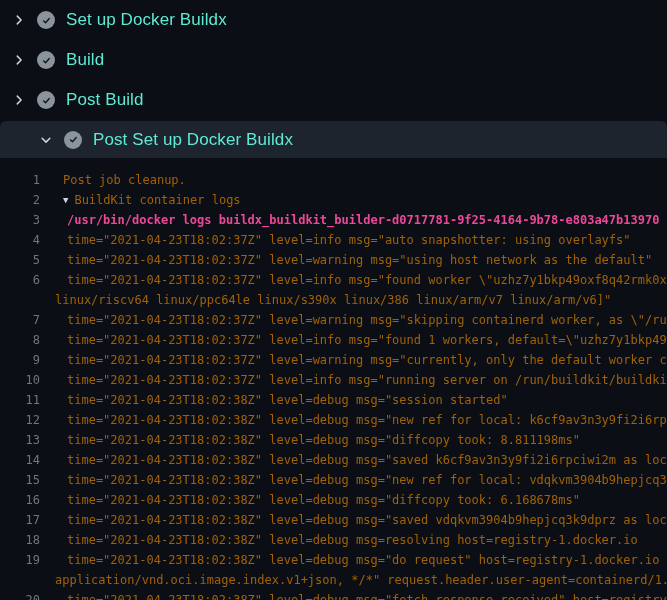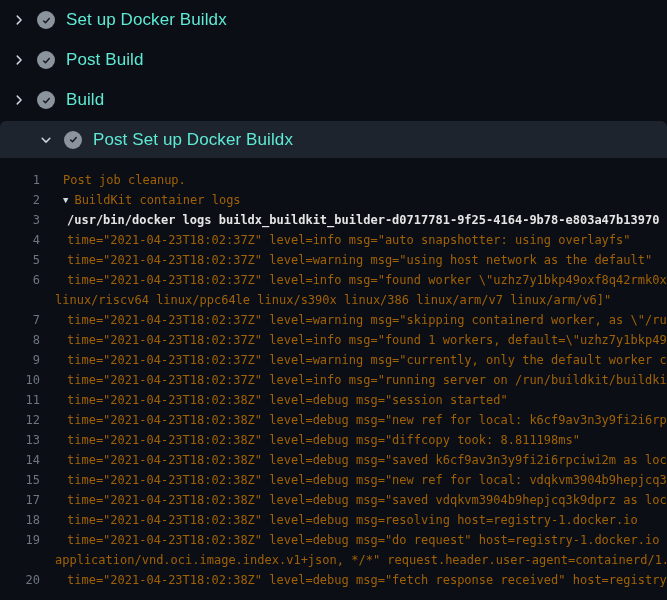--- a/index.html
+++ b/index.html
@@ -73,21 +73,21 @@
   .row-group .log-text { margin-left: 6px; text-align: right; }
   .row-group .group-tri {
     margin-left: 23px;
     color: #ced6de;
     font-size: 9px;
     display: inline-flex;
     align-items: center;
     height: 20px;
   }
   .row-group { cursor: pointer; }
-  .row-command .log-text { margin-left: 27px; color: #e5e5e5; font-weight: bold; }
+  .row-command .log-text { margin-left: 27px; color: #ec4899; font-weight: bold; }
   .row-log .log-text { margin-left: 27px; }
   .row-continuation .log-text { margin-left: 15px; }
 </style>
 </head>
 <body>
 
 <div class="steps" id="steps">
     <div class="step-row">
     <span class="chev-box">
       <svg class="chev-right" width="14" height="14" viewBox="0 0 16 16">
@@ -107,35 +107,35 @@
       <svg class="chev-right" width="14" height="14" viewBox="0 0 16 16">
         <path d="M6 3.6l4.4 4.4L6 12.4" stroke="#cdd5dd" stroke-width="1.7" fill="none" stroke-linecap="round" stroke-linejoin="round"></path>
       </svg>
 
     </span>
     <span class="check-circle">
       <svg width="11" height="11" viewBox="0 0 16 16">
         <path d="M3.8 8.6l2.8 2.8 5.4-6.4" stroke="#161b22" stroke-width="2.1" fill="none" stroke-linecap="round" stroke-linejoin="round"></path>
       </svg>
     </span>
-    <span class="step-title">Post Build</span>
+    <span class="step-title">Build</span>
   </div>
     <div class="step-row">
     <span class="chev-box">
       <svg class="chev-right" width="14" height="14" viewBox="0 0 16 16">
         <path d="M6 3.6l4.4 4.4L6 12.4" stroke="#cdd5dd" stroke-width="1.7" fill="none" stroke-linecap="round" stroke-linejoin="round"></path>
       </svg>
 
     </span>
     <span class="check-circle">
       <svg width="11" height="11" viewBox="0 0 16 16">
         <path d="M3.8 8.6l2.8 2.8 5.4-6.4" stroke="#161b22" stroke-width="2.1" fill="none" stroke-linecap="round" stroke-linejoin="round"></path>
       </svg>
     </span>
-    <span class="step-title">Build</span>
+    <span class="step-title">Post Build</span>
   </div>
     <div class="step-row expanded">
     <span class="chev-box">
 
       <svg class="chev-down" width="14" height="14" viewBox="0 0 16 16">
         <path d="M3.6 6L8 10.4 12.4 6" stroke="#cdd5dd" stroke-width="1.7" fill="none" stroke-linecap="round" stroke-linejoin="round"></path>
       </svg>
     </span>
     <span class="check-circle">
       <svg width="11" height="11" viewBox="0 0 16 16">
@@ -204,20 +204,24 @@
   </div>
     <div class="log-row row-log">
     <span class="log-gutter">14</span>
     <span class="log-text">time="2021-04-23T18:02:38Z" level=debug msg="saved k6cf9av3n3y9fi2i6rpciwi2m as loca</span>
   </div>
     <div class="log-row row-log">
     <span class="log-gutter">15</span>
     <span class="log-text">time="2021-04-23T18:02:38Z" level=debug msg="new ref for local: vdqkvm3904b9hepjcq3k</span>
   </div>
     <div class="log-row row-log">
+    <span class="log-gutter">16</span>
+    <span class="log-text">time="2021-04-23T18:02:38Z" level=debug msg="diffcopy took: 6.168678ms"</span>
+  </div>
+    <div class="log-row row-log">
     <span class="log-gutter">17</span>
     <span class="log-text">time="2021-04-23T18:02:38Z" level=debug msg="saved vdqkvm3904b9hepjcq3k9dprz as loca</span>
   </div>
     <div class="log-row row-log">
     <span class="log-gutter">18</span>
     <span class="log-text">time="2021-04-23T18:02:38Z" level=debug msg=resolving host=registry-1.docker.io</span>
   </div>
     <div class="log-row row-log">
     <span class="log-gutter">19</span>
     <span class="log-text">time="2021-04-23T18:02:38Z" level=debug msg="do request" host=registry-1.docker.io re</span>

